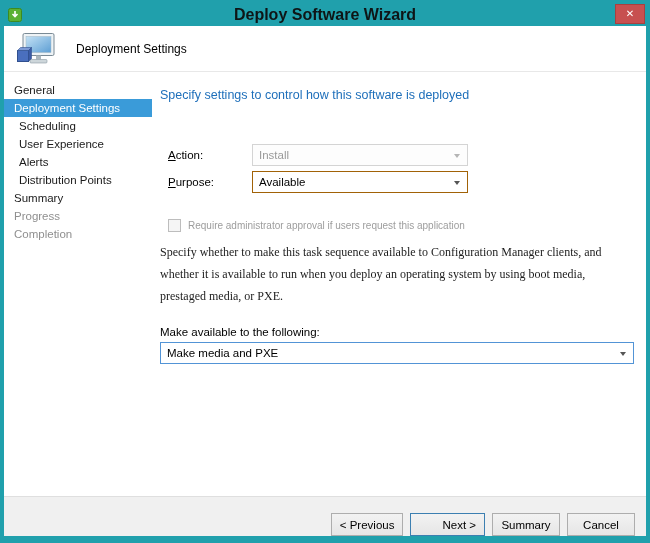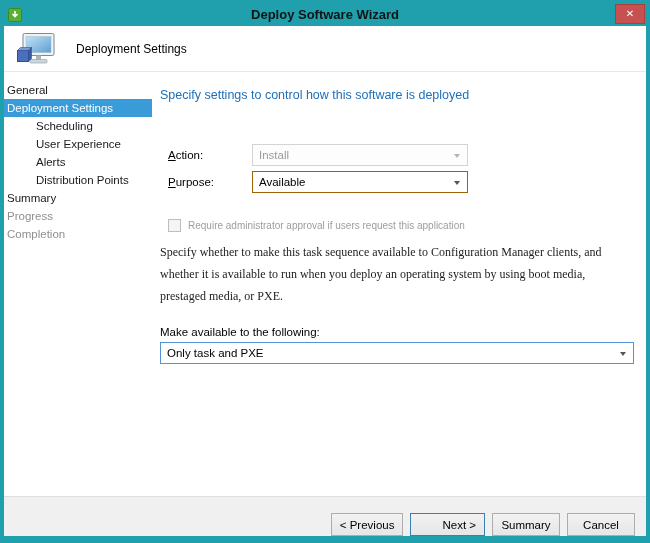--- a/index.html
+++ b/index.html
@@ -18,43 +18,43 @@
     background:#fff;
   }
   .titlebar {
     height:23px; flex:0 0 auto;
     background:var(--chrome,#20a0ac);
     position:relative; display:flex; align-items:center;
   }
   .app-icon { margin-left:4px; display:flex; align-items:center; }
   .title {
     position:absolute; left:0; right:0; text-align:center;
-    font-size:13px; font-weight:700; color:#0e1516; pointer-events:none;
+    font-size:16px; font-weight:700; color:#0e1516; pointer-events:none;
   }
   .close-btn {
     position:absolute; right:1px; top:1px; width:30px; height:20px;
     background:var(--close,#c75050); border:1px solid #a93f3f;
     color:#fff; font-size:10px; line-height:1;
     display:flex; align-items:center; justify-content:center; padding:0;
   }
   .header {
     height:46px; flex:0 0 auto; background:#fff;
     display:flex; align-items:center; padding:0 10px;
     border-bottom:1px solid #e8e8e8;
   }
   .header-icon { margin:0 18px 0 2px; display:flex; }
   .header-title { font-size:12px; color:#000; }
 
   .body { flex:1; min-height:0; display:flex; background:#fff; }
   .sidebar { width:148px; flex:0 0 auto; padding-top:9px; }
   .nav-item {
     height:18px; line-height:18px; font-size:11.5px; color:#1a1a1a;
-    padding-left:3px; white-space:nowrap;
-  }
-  .nav-item.sub { padding-left:32px; }
+    padding-left:10px; white-space:nowrap;
+  }
+  .nav-item.sub { padding-left:15px; }
   .nav-item.selected { background:var(--nav-selected,#3a9bd9); color:#fff; }
   .nav-item.muted { color:#8f8f8f; }
 
   .content { flex:1; min-width:0; padding:16px 12px 8px 8px; }
   .page-heading {
     margin:0; font-size:12.5px; font-weight:400;
     color:var(--heading,#1e6fba);
   }
   .form { margin:42px 0 0 8px; }
   .row { display:flex; align-items:center; margin-bottom:5px;gap:18px; }
@@ -178,21 +178,21 @@
 
       <div class="check-row">
         <span class="checkbox"></span>
         <span class="check-label">Require administrator approval if users request this application</span>
       </div>
 
       <p class="desc">Specify whether to make this task sequence available to Configuration Manager clients, and whether it is available to run when you deploy an operating system by using boot media, prestaged media, or PXE.</p>
 
       <div class="make-label">Make available to the following:</div>
       <div class="combo wide focused">
-        <span>Only task and PXE</span>
+        <span>Make media and PXE</span>
         <span class="arrow"></span>
       </div>
     </div>
   </div>
 
   <div class="footer">
     <button class="btn">&lt; Previous</button>
     <button class="btn default">Next &gt;</button>
     <button class="btn">Summary</button>
     <button class="btn">Cancel</button>

